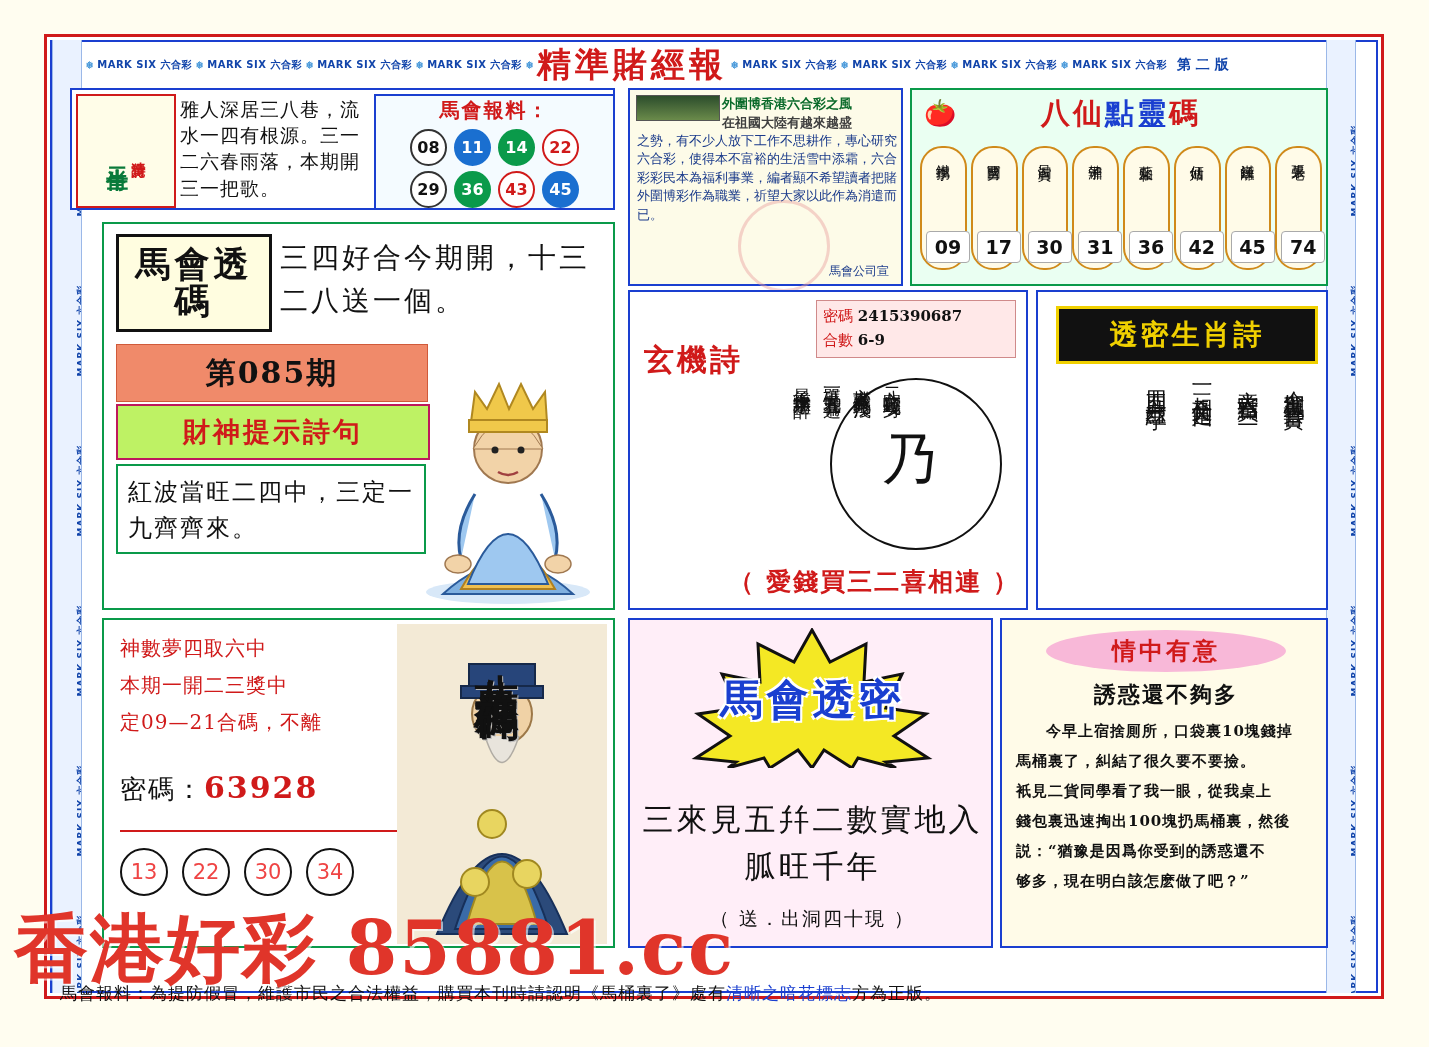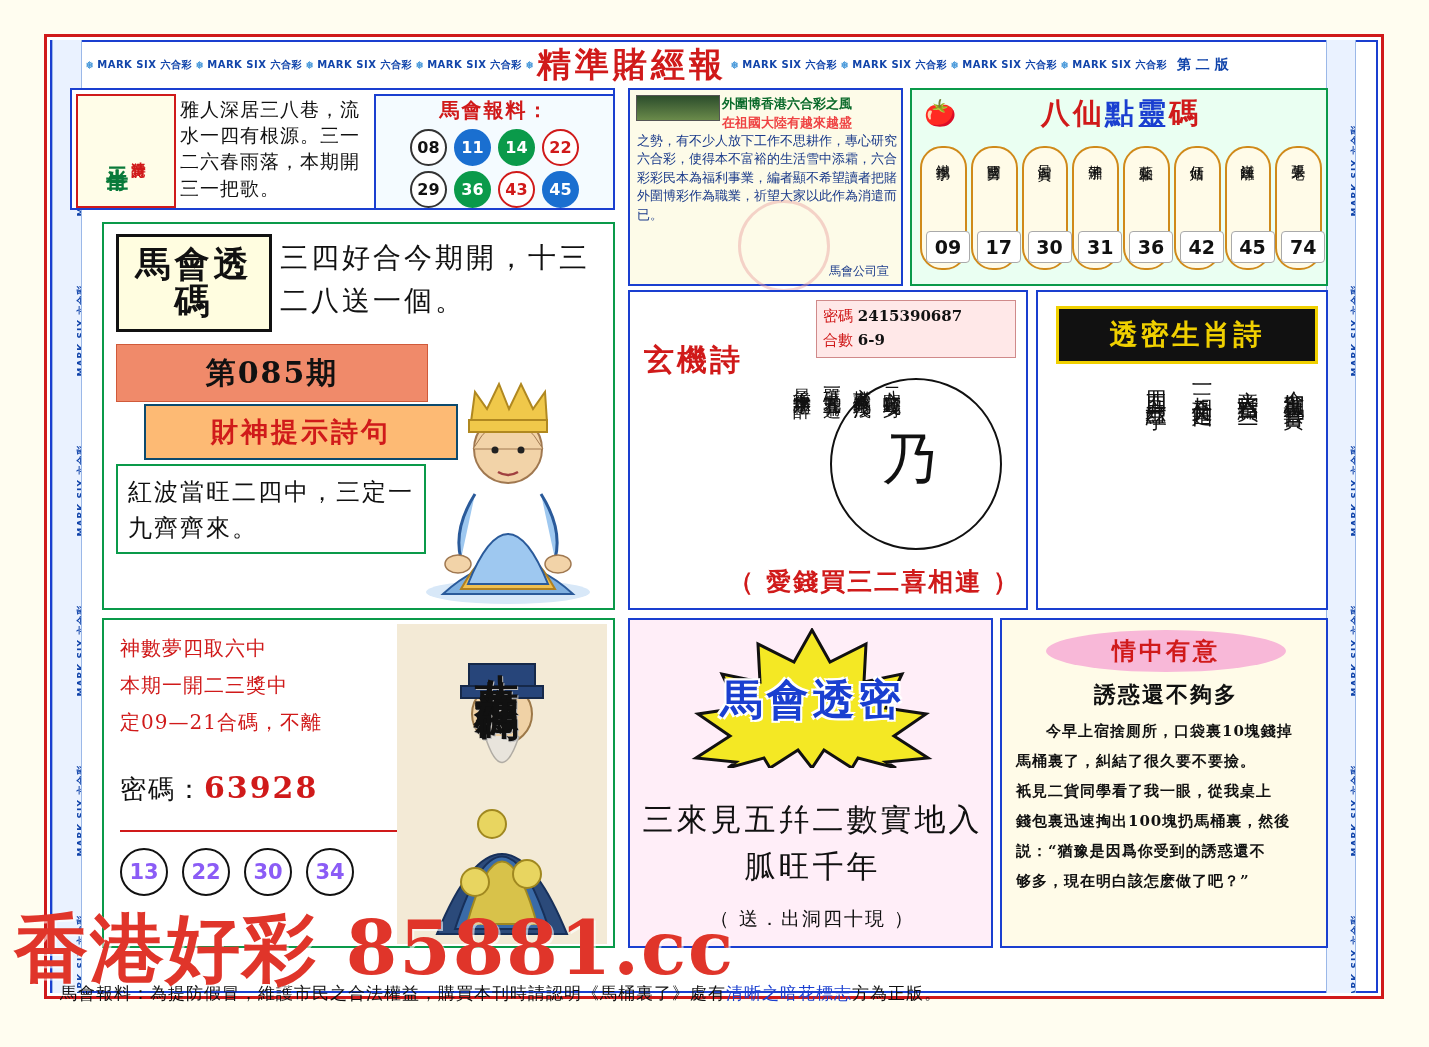--- a/index.html
+++ b/index.html
@@ -99,21 +99,21 @@
   #p-notice{left:628px;top:88px;width:275px;height:198px;border:2px solid #1a3fd0;background:#fdfbe8;}
   .notice-img{
     position:absolute;left:6px;top:5px;width:82px;height:24px;
     background:linear-gradient(#2c4d2c,#6a8a4a);border:1px solid #555;
   }
   .notice-head{
     position:absolute;left:92px;top:5px;font-size:13px;color:#0a6a2a;font-weight:bold;
     font-family:"DejaVu Serif","Liberation Serif",serif;
   }
   .notice-head2{
-    position:absolute;left:92px;top:24px;font-size:13px;color:#ef4444;font-weight:bold;
+    position:absolute;left:92px;top:24px;font-size:13px;color:#404040;font-weight:bold;
     font-family:"DejaVu Serif","Liberation Serif",serif;
   }
   .notice-body{
     position:absolute;left:7px;top:42px;width:262px;
     font-size:13px;line-height:1.42;color:#1a3a8a;
     font-family:"DejaVu Serif","Liberation Serif",serif;
   }
   .notice-sign{position:absolute;right:12px;bottom:4px;font-size:12px;color:#1a3a8a;}
   .stamp{
     position:absolute;left:108px;top:110px;width:86px;height:86px;border:3px solid #e8a0a0;
@@ -167,25 +167,24 @@
   }
   .mt-issue{
     position:absolute;left:12px;top:120px;width:310px;height:56px;
     background:#f08a6a;border:1px solid #d05a3a;
     display:flex;align-items:center;justify-content:center;
     font-size:30px;font-weight:bold;color:#111;letter-spacing:2px;
     font-family:"DejaVu Serif","Liberation Serif",serif;
   }
   .mt-caishen{
     position:absolute;left:12px;top:180px;width:310px;height:52px;
-    background:#fdba74;border:2px solid #0c4a6e;
+    background:#bef264;border:2px solid #be185d;
     display:flex;align-items:center;justify-content:center;
     font-size:27px;font-weight:bold;color:#d01a1a;letter-spacing:3px;
     font-family:"DejaVu Serif","Liberation Serif",serif;
-    margin-left:28px;
   }
   .mt-lines{
     position:absolute;left:12px;top:240px;width:310px;height:90px;
     border:2px solid #0a9a4a;background:#ffffff;
     padding:8px 10px;box-sizing:border-box;
     font-size:24px;line-height:1.5;color:#111;letter-spacing:2px;
     font-family:"DejaVu Serif","Liberation Serif",serif;
   }
   
   .deity{position:absolute;right:10px;bottom:4px;width:190px;height:250px;}
@@ -256,21 +255,21 @@
     position:absolute;left:16px;top:150px;
     font-size:26px;color:#111;letter-spacing:2px;
     font-family:"DejaVu Serif","Liberation Serif",serif;
   }
   .sh-mima b{color:#d01a1a;font-size:30px;}
   .sh-rule{position:absolute;left:16px;top:210px;width:300px;border-top:2px solid #d01a1a;}
   .sh-balls{position:absolute;left:16px;top:228px;display:flex;gap:14px;}
   .sh-ball{
     width:44px;height:44px;border-radius:50%;border:2px solid #111;
     display:flex;align-items:center;justify-content:center;
-    font-size:21px;color:#8b5cf6;background:#fff;font-weight:bold;
+    font-size:21px;color:#ef4444;background:#fff;
   }
   .shen-fig{position:absolute;right:6px;top:4px;width:210px;height:320px;}
   .sh-vert{
     position:absolute;right:86px;top:20px;
     writing-mode:vertical-rl;text-orientation:upright;
     font-size:44px;color:#111;font-weight:bold;letter-spacing:6px;
     font-family:"DejaVu Serif","Liberation Serif",serif;
     text-shadow:1px 1px 0 #bbb;
   }
   

